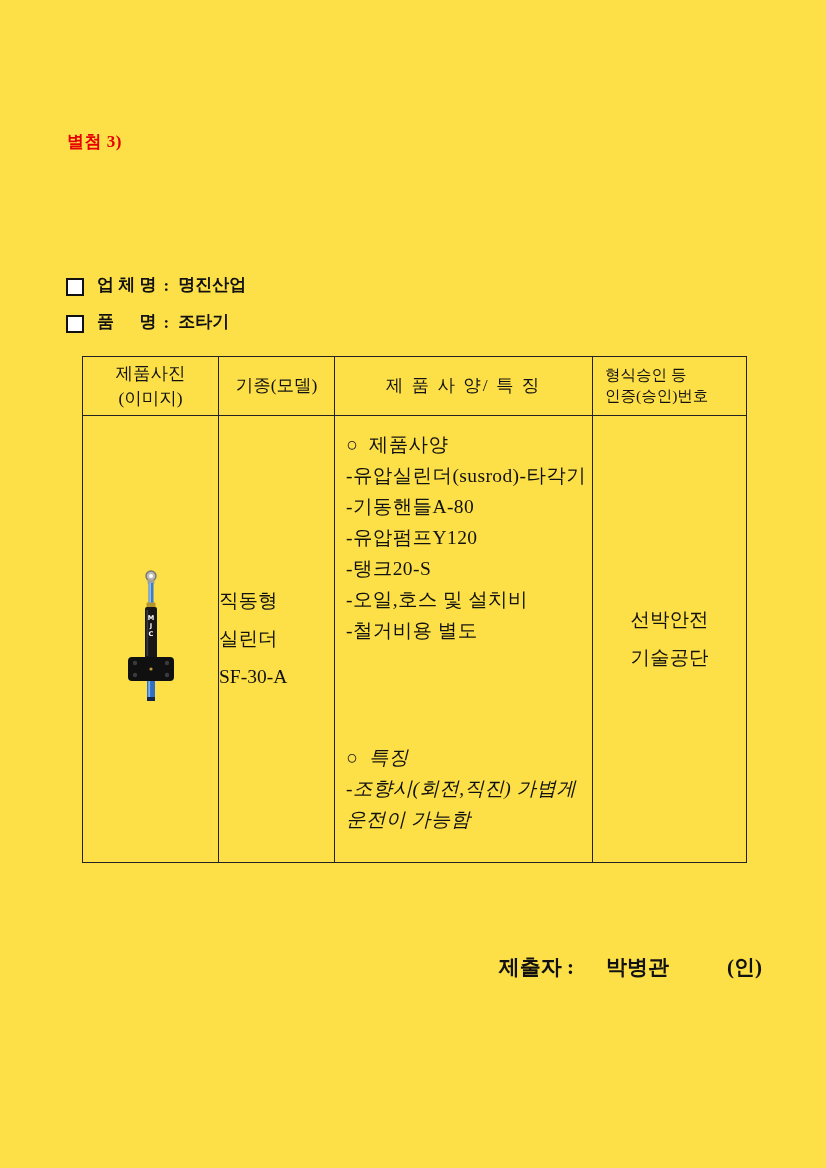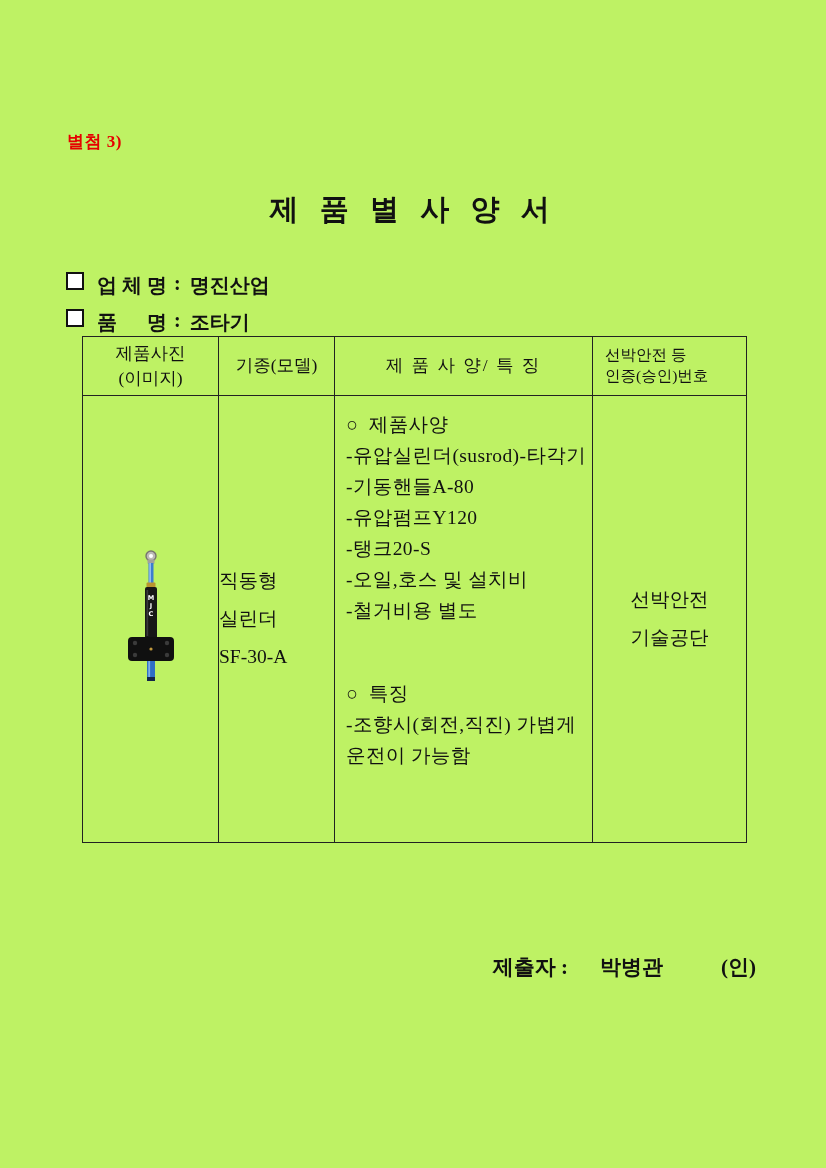--- a/index.html
+++ b/index.html
@@ -1,93 +1,92 @@
 <!DOCTYPE html>
 <html><head>
 <meta charset="utf-8">
 <style>
   html,body{margin:0;padding:0;background:#ffffff;}
   .page{
     position:relative;
     width:826px;height:1168px;
-    background:#bef264;
+    background:#fde047;
     font-family:"Liberation Serif","DejaVu Serif",serif;
     color:#111111;
     overflow:hidden;
   }
   .attachment{
     position:absolute;left:67px;top:130px;
     color:#e60000;font-size:17px;font-weight:700;
     letter-spacing:0.5px;
   }
   .title{
     position:absolute;left:0;top:190px;width:100%;
     margin:0;text-align:center;
     font-size:29px;font-weight:600;letter-spacing:7px;
     white-space:pre;
   }
   .info{position:absolute;left:66px;top:272px;}
   .info-line{
-    display:flex;align-items:flex-start;
-    font-size:20px;font-weight:700;
+    display:flex;align-items:flex-end;
+    font-size:17px;font-weight:700;
     margin-bottom:13px;height:24px;
   }
   .info-line span{white-space:pre;}
   .checkbox{
     display:inline-block;width:14px;height:14px;
     border:2px solid #111;margin-right:13px;flex:0 0 auto;
     background:#fff;
   }
   .colon{margin:0 9px 0 7px;font-weight:700;}
 
   .spec-table{
-    position:absolute;left:82px;top:336px;
+    position:absolute;left:82px;top:356px;
     border-collapse:collapse;table-layout:fixed;
     width:664px;
   }
   .spec-table td{
     border:1.6px solid #222;
     padding:0;
     vertical-align:middle;
   }
   .row-header td{height:58px;text-align:center;font-size:17.5px;line-height:1.45;}
   td.hdr-approval{font-size:15.5px;text-align:left;padding-left:12px;line-height:1.35;}
   td.hdr-spec{letter-spacing:2px;white-space:pre;}
   .row-body td{height:433px;}
   td.cell-photo{text-align:center;}
   td.cell-model{font-size:19.5px;line-height:38px;}
   td.cell-spec{
     vertical-align:top;text-align:left;
     padding:13px 6px 0 11px;
     font-size:19.5px;line-height:31px;letter-spacing:0.4px;
   }
   td.cell-spec .line{white-space:pre;}
-  .features{margin-top:52px;}
+  .features{margin-top:96px;font-style:italic;}
   td.cell-approval{text-align:center;font-size:19.5px;line-height:38px;}
 
   .footer-submit{
-    position:absolute;top:953px;left:0;width:756px;
+    position:absolute;top:953px;left:6px;width:756px;
     display:flex;justify-content:flex-end;align-items:baseline;
     font-size:21px;font-weight:700;
   }
   .footer-submit .name{margin-left:32px;font-family:Liberation Serif, serif;}
   .footer-submit .seal{margin-left:58px;}
   .footer-recipient{
     position:absolute;left:66px;top:993px;
     font-size:20.5px;font-weight:500;letter-spacing:0.8px;
   }
 </style>
 </head>
 <body>
 
 <div class="page">
 
   <div class="attachment">별첨 3)</div>
 
-  <h1 class="title">제 품 별 사 양 서</h1>
 
   <div class="info">
     <div class="info-line">
       <span class="checkbox"></span>
       <span>업 체 명</span>
       <span class="colon">:</span>
       <span>명진산업</span>
     </div>
     <div class="info-line">
       <span class="checkbox"></span>
@@ -106,21 +105,21 @@
     </colgroup>
     <tbody>
       <tr class="row-header">
         <td>
           <div>제품사진</div>
           <div>(이미지)</div>
         </td>
         <td>기종(모델)</td>
         <td class="hdr-spec">제 품 사 양/ 특 징</td>
         <td class="hdr-approval">
-          <div>선박안전 등</div>
+          <div>형식승인 등</div>
           <div>인증(승인)번호</div>
         </td>
       </tr>
       <tr class="row-body">
         <td class="cell-photo">
           <svg width="50" height="135" viewBox="0 0 50 135" aria-hidden="true">
 
             <circle cx="25" cy="6" r="5" fill="#bdbbb6" stroke="#77756f" stroke-width="1.4"></circle>
             <circle cx="25" cy="6" r="2" fill="#ffffff"></circle>
             <rect x="21.5" y="9.5" width="7" height="4" fill="#a3a19c"></rect>

